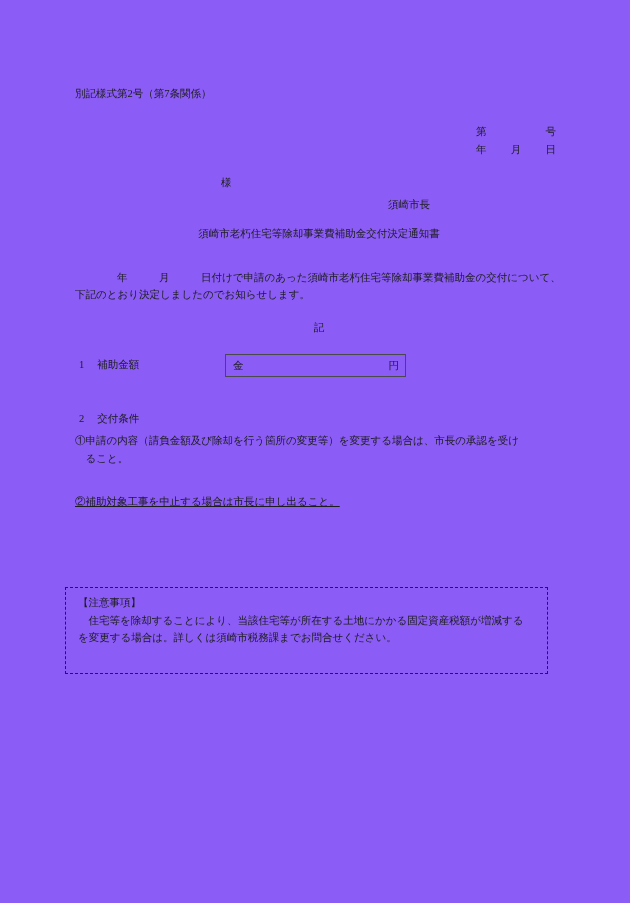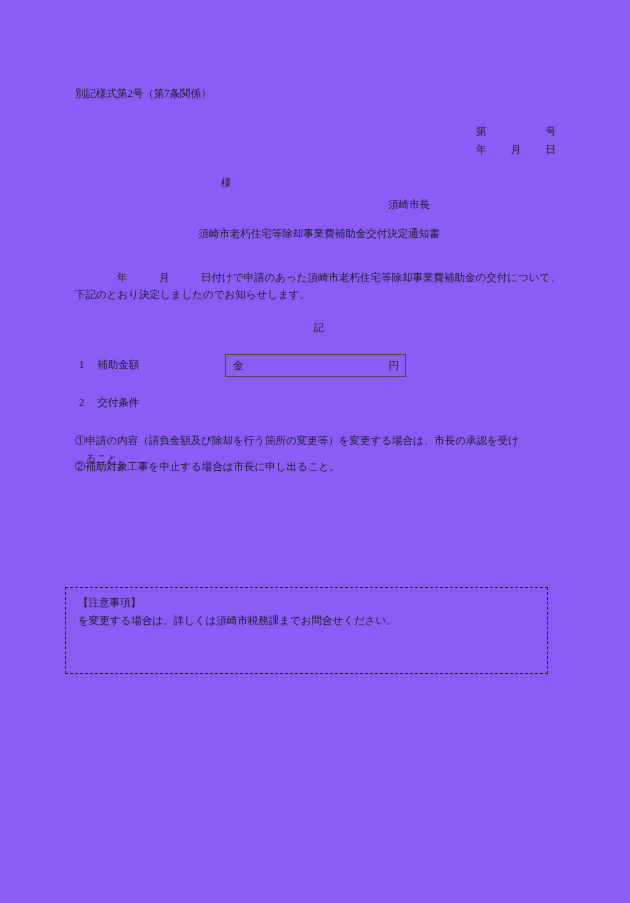--- a/index.html
+++ b/index.html
@@ -82,29 +82,30 @@
   <div class="abs" style="left:79px; top:356px;">
     <span>1</span><span class="gap-label">補助金額</span>
   </div>
 
   <div class="amount-box">
     <span>金</span>
     <span class="fill"></span>
     <span>円</span>
   </div>
 
-  <div class="abs" style="left:79px; top:394px;">
+  <div class="abs" style="left:79px; top:410px;">
     <span>2</span><span class="gap-label">交付条件</span>
   </div>
 
   <div class="abs cond-block" style="left:75px; top:432px;">
     <div>①申請の内容（請負金額及び除却を行う箇所の変更等）を変更する場合は、市長の承認を受け</div>
     <div>　ること。</div>
   </div>
 
-  <div class="abs" style="left:75px; top:458px;">②補助対象工事を中止する場合は市長に申し出ること。</div>
+  <div class="abs" style="left:75px; top:493px;text-decoration:underline;">②補助対象工事を中止する場合は市長に申し出ること。</div>
 
   <div class="notice-box">
     <div>【注意事項】</div>
+    <div>　住宅等を除却することにより、当該住宅等が所在する土地にかかる固定資産税額が増減する</div>
     <div>を変更する場合は。詳しくは須崎市税務課までお問合せください。</div>
   </div>
 
 </div>
 
 </body></html>

